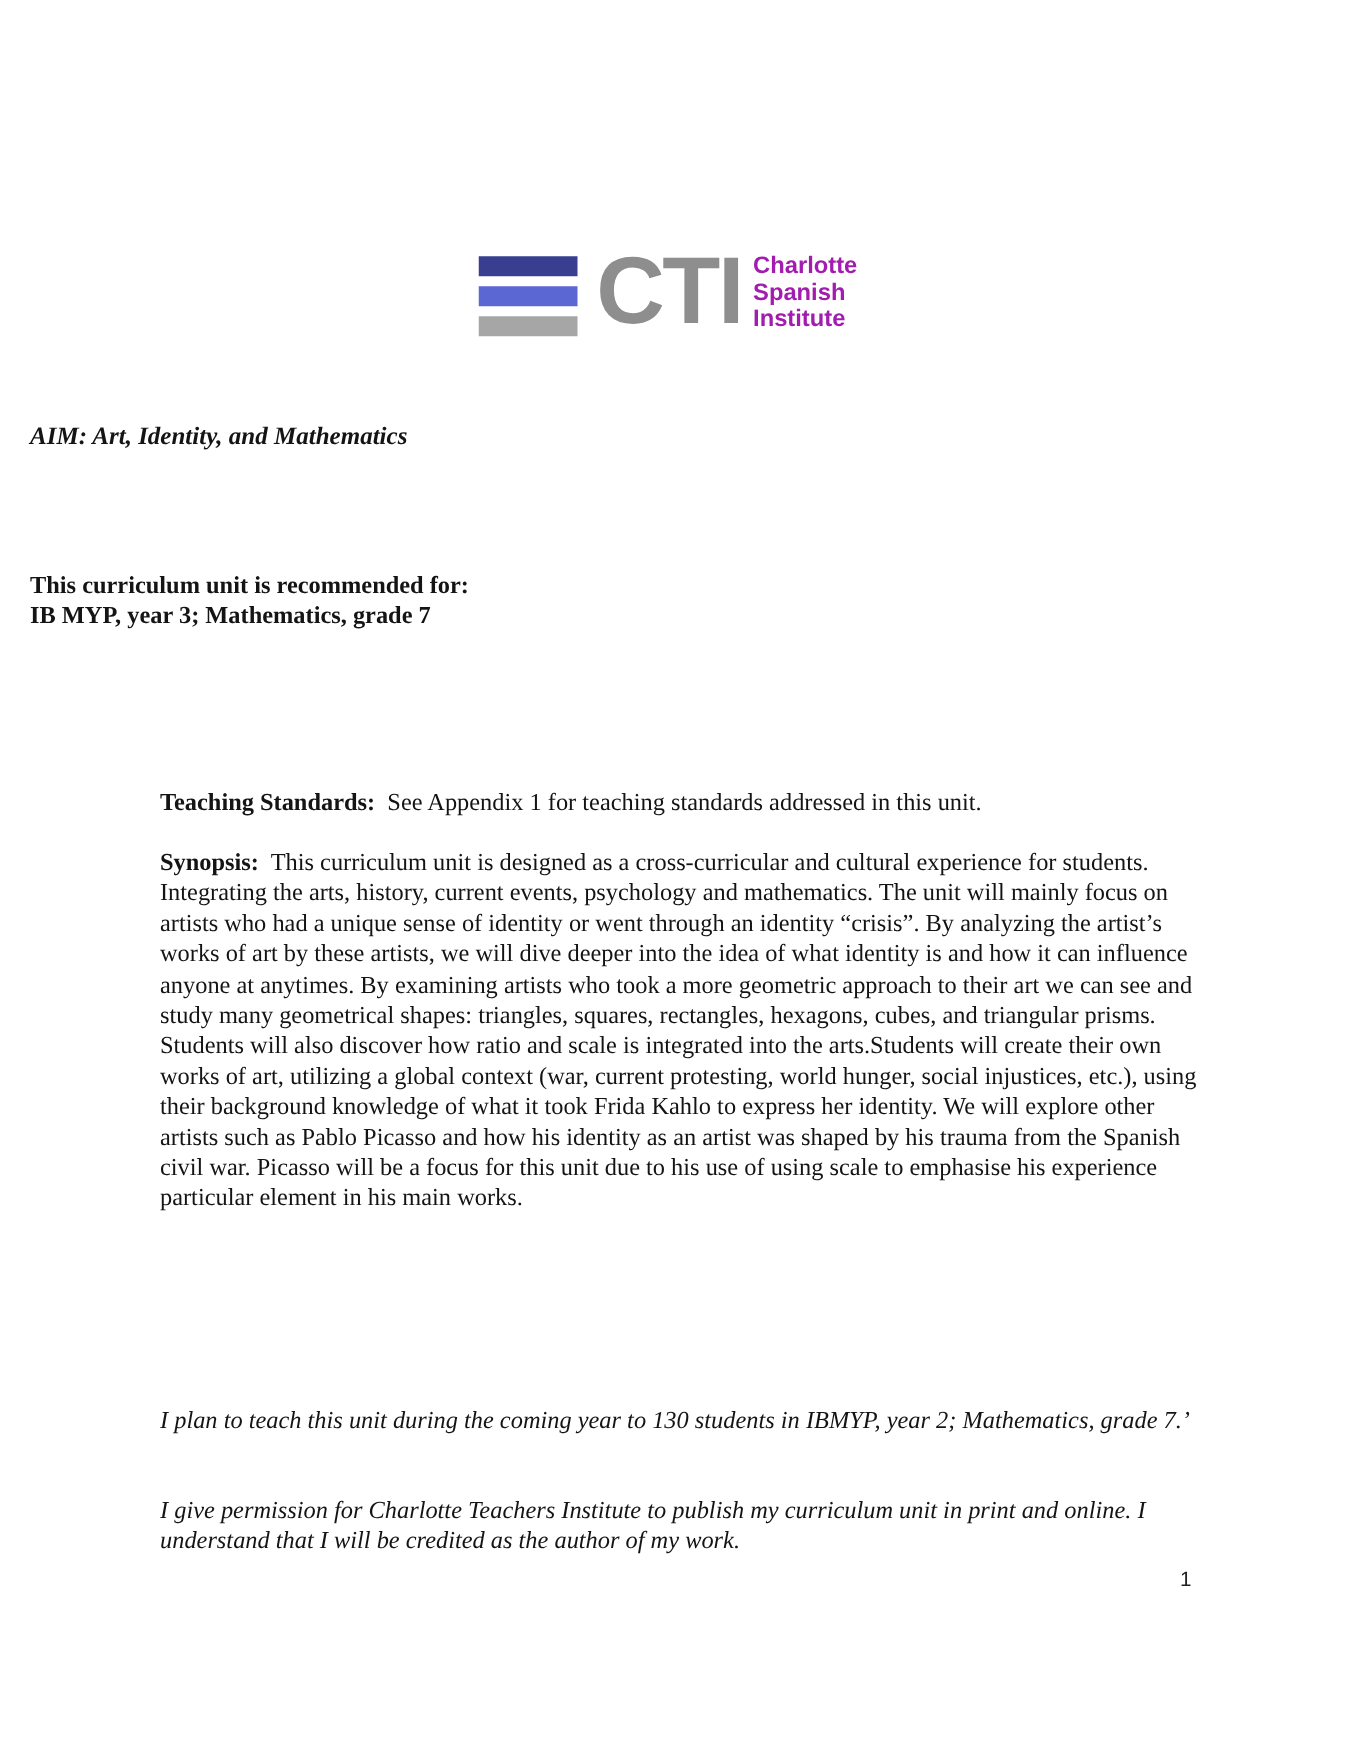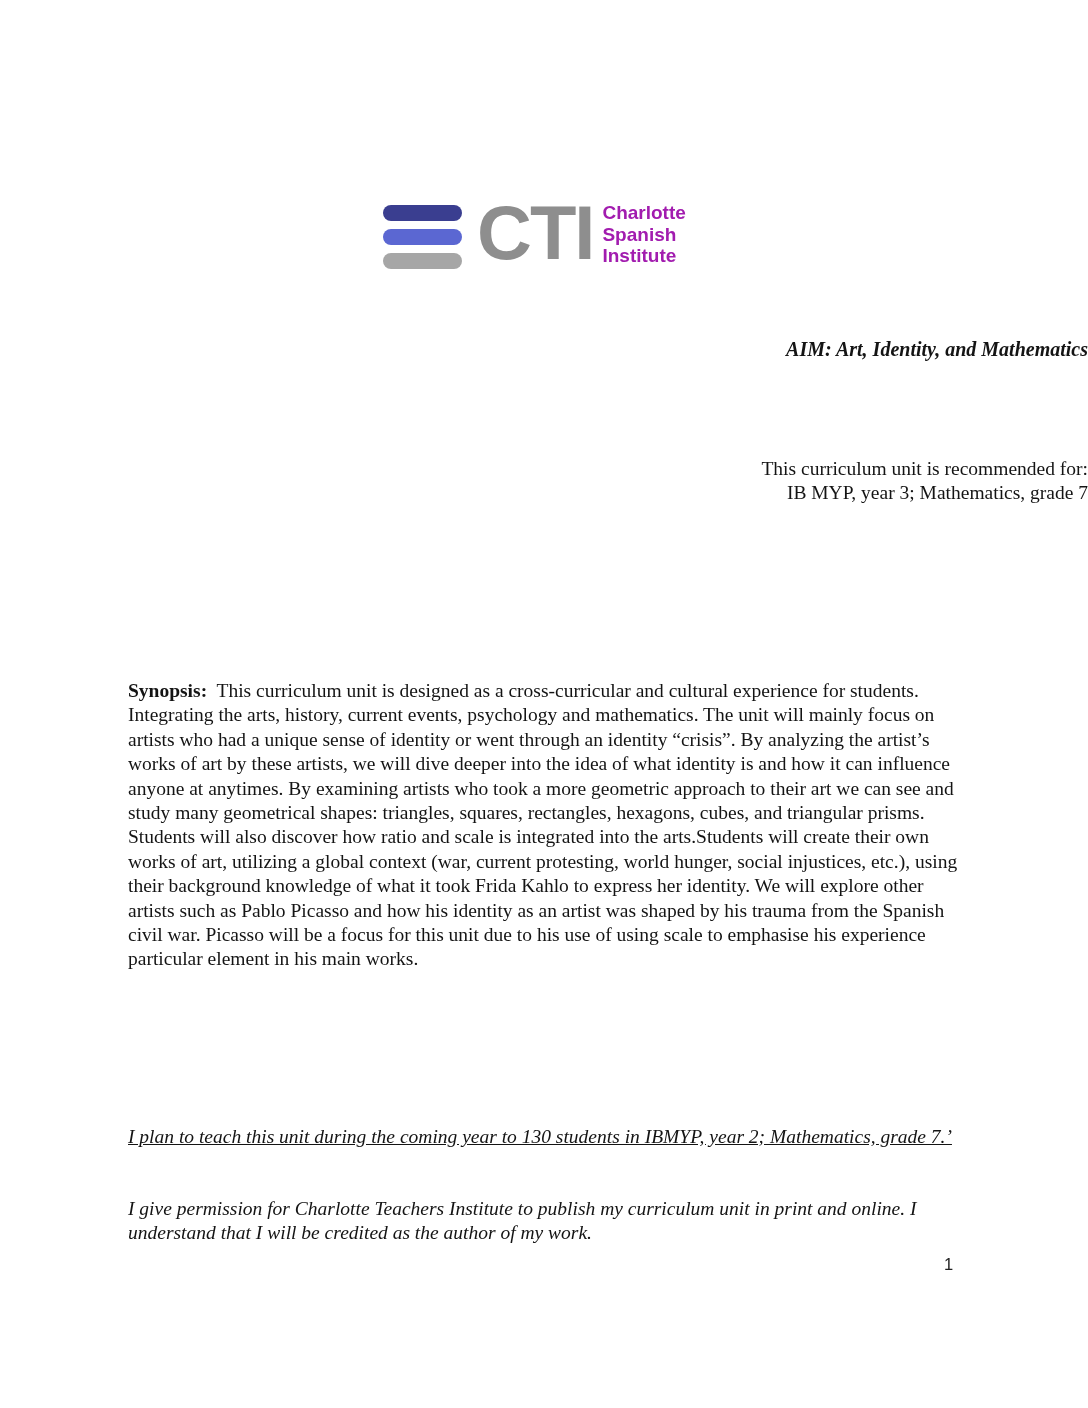--- a/index.html
+++ b/index.html
@@ -1,15 +1,15 @@
 <!DOCTYPE html>
 <html><head>
 <meta charset="utf-8">
 <style>
-  * { margin: 0; padding: 0; box-sizing: border-box; border-radius: 16px; }
+  * { margin: 0; padding: 0; box-sizing: border-box; }
   html, body { background: #ffffff; }
   .page {
     position: relative;
     width: 1088px;
     height: 1408px;
     margin: 0 auto;
     background: #ffffff;
     font-family: "Liberation Serif", serif;
     color: #141414;
     overflow: hidden;
@@ -45,50 +45,51 @@
     line-height: 21.5px;
     margin-left: 9px;
     margin-top: 1px;
   }
 
   
   .center {
     position: absolute;
     left: 0;
     width: 100%;
-    text-align: right;
+    text-align: left;
     font-size: 19.5px;
     line-height: 24.4px;
     white-space: pre-wrap;
+    padding-left: 24px;
   }
   .doc-title {
     top: 337px;
     font-weight: bold;
     font-style: italic;
     font-size: 20px;
   }
   .byline-block { top: 386px; }
-  .rec-block { top: 457px; }
+  .rec-block { top: 457px; font-weight: bold; }
 
   
   .para {
     position: absolute;
     left: 128px;
     width: 834px;
     font-size: 19.5px;
     line-height: 24.4px;
     text-align: left;
   }
   .para b { font-weight: bold; }
   .para .txt { white-space: pre-wrap; }
   .keywords-para { top: 558px; }
   .teaching-para { top: 631px; }
   .synopsis-para { top: 679px; }
   .note { font-style: italic; }
-  .note-1 { top: 1125px; text-decoration: underline; }
+  .note-1 { top: 1125px; }
   .note-2 { top: 1197px; font-family: Liberation Serif, serif; }
 
   .page-number {
     position: absolute;
     top: 1255px;
     left: 944px;
     font-family: "Liberation Sans", sans-serif;
     font-size: 16.5px;
     color: #222222;
   }
@@ -111,20 +112,21 @@
         <div>Institute</div>
       </div>
   </div>
 
   <div class="center doc-title">AIM: Art, Identity, and Mathematics</div>
 
 
   <div class="center rec-block"><div>This curriculum unit is recommended for:</div><div>IB MYP, year 3; Mathematics, grade 7</div></div>
 
 
+  <p class="para teaching-para"><b>Teaching Standards:</b><span class="txt">  See Appendix 1 for teaching standards addressed in this unit.</span></p>
 
   <p class="para synopsis-para"><b>Synopsis:</b><span class="txt">  This curriculum unit is designed as a cross-curricular and cultural experience for students. Integrating the arts, history, current events, psychology and mathematics. The unit will mainly focus on artists who had a unique sense of identity or went through an identity “crisis”. By analyzing the artist’s works of art by these artists, we will dive deeper into the idea of what identity is and how it can influence anyone at anytimes. By examining artists who took a more geometric approach to their art we can see and study many geometrical shapes: triangles, squares, rectangles, hexagons, cubes, and triangular prisms. Students will also discover how ratio and scale is integrated into the arts.Students will create their own works of art, utilizing a global context (war, current protesting, world hunger, social injustices, etc.), using their background knowledge of what it took Frida Kahlo to express her identity. We will explore other artists such as Pablo Picasso and how his identity as an artist was shaped by his trauma from the Spanish civil war. Picasso will be a focus for this unit due to his use of using scale to emphasise his experience particular element in his main works.</span></p>
 
   <p class="para note note-1"><span class="txt">I plan to teach this unit during the coming year to 130 students in IBMYP, year 2; Mathematics, grade 7.’</span></p>
 
   <p class="para note note-2"><span class="txt">I give permission for Charlotte Teachers Institute to publish my curriculum unit in print and online. I understand that I will be credited as the author of my work.</span></p>
 
   <div class="page-number">1</div>
 
 </div>

